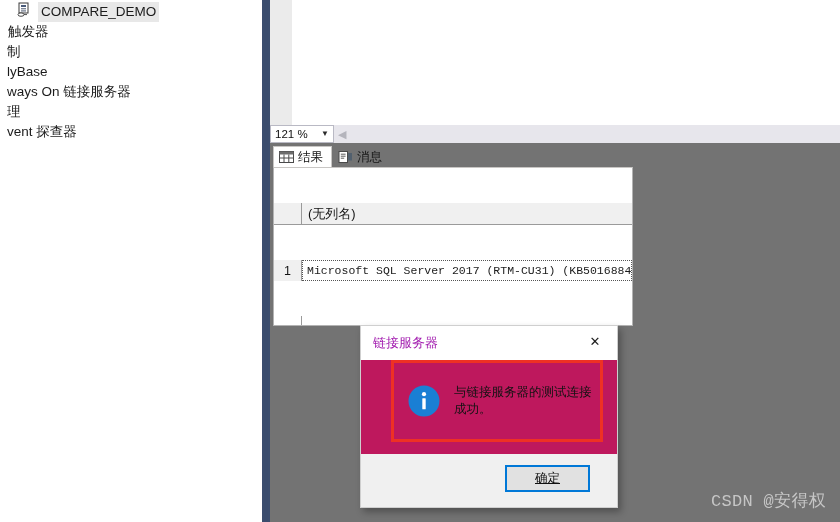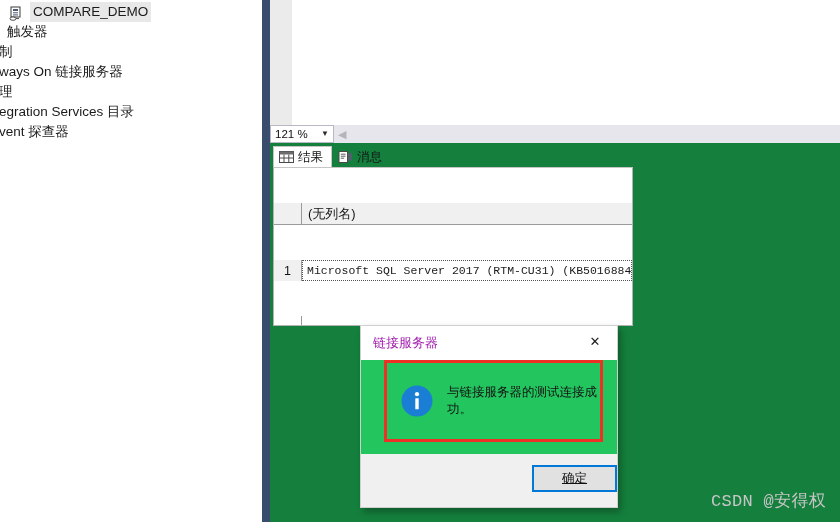--- a/index.html
+++ b/index.html
@@ -26,23 +26,23 @@
     height: 522px;
     background: #ffffff;
     overflow: hidden;
   }
   .tree-node {
     height: 20px;
     line-height: 20px;
     white-space: nowrap;
     font-size: 13.5px;
     color: #1b1b1b;
-    padding-left: 0px;
-    display: flex;
-    align-items: flex-end;
+    padding-left: 8px;
+    display: flex;
+    align-items: flex-start;
     overflow: hidden;
   }
   .tree-node .node-label {
     display: inline-block;
   }
   .tree-node.selected .node-label {
     background: #e8e8e8;
     padding: 0 3px;
   }
   .node-icon {
@@ -129,21 +129,21 @@
     font-size: 11px;
     line-height: 10px;
   }
 
   
   #results-pane {
     position: absolute;
     left: 270px; top: 143px;
     width: 570px;
     height: 379px;
-    background: #15803d;
+    background: #737373;
   }
   #results-tabs {
     position: absolute;
     left: 3px; top: 3px;
     height: 21px;
     display: flex;
     align-items: flex-end;
   }
   .res-tab {
     height: 21px;
@@ -257,22 +257,22 @@
   #dialog-close {
     position: absolute;
     right: 4px; top: 0;
     width: 36px; height: 30px;
     display: flex;
     align-items: center;
     justify-content: center;
     color: #1c1c1c;
   }
   #dialog-body {
-    background: #22c55e;
-    padding: 0 14px 12px 23px;
+    background: #be185d;
+    padding: 0 14px 12px 30px;
   }
   #dialog-highlight {
     border: 3px solid #ee3124;
     box-sizing: border-box;
     height: 82px;
     display: flex;
     align-items: center;
   }
   #dialog-info-icon {
     width: 32px; height: 32px;
@@ -285,21 +285,21 @@
     color: #131313;
     line-height: 1.4;
   }
   #dialog-footer {
     background: #f0f0f0;
     height: 53px;
     position: relative;
   }
   #dialog-ok-button {
     position: absolute;
-    right: 0; top: 11px;
+    right: 27px; top: 11px;
     width: 85px; height: 27px;
     background: #e1e1e1;
     border: 2px solid #0078d7;
     box-sizing: border-box;
     display: flex;
     align-items: center;
     justify-content: center;
     font-size: 12.5px;
     color: #111111;
     cursor: default;
@@ -329,39 +329,39 @@
         <rect x="5" y="6" width="5" height="1.4" fill="#7d8697"></rect>
         <rect x="5" y="8.2" width="5" height="1.4" fill="#7d8697"></rect>
         <ellipse cx="5" cy="12.6" rx="3" ry="1.7" fill="#ffffff" stroke="#3a3a3a" stroke-width="0.9"></ellipse>
         <path d="M8 12.6 L11 12.6" stroke="#3a3a3a" stroke-width="0.9" fill="none"></path>
       </svg>
     </span>
     <span class="node-label">COMPARE_DEMO</span>
   </div>
 
   <div class="tree-node clipped">
-    <span class="node-label" style="margin-left:8px;">触发器</span>
+    <span class="node-label" style="margin-left:1px;">触发器</span>
   </div>
 
   <div class="tree-node clipped">
     <span class="node-label">制</span>
   </div>
 
+  <div class="tree-node clipped">
+    <span class="node-label">lyBase</span>
+  </div>
 
   <div class="tree-node clipped">
     <span class="node-label">ways On 链接服务器</span>
   </div>
 
   <div class="tree-node clipped">
     <span class="node-label">理</span>
   </div>
 
-  <div class="tree-node clipped">
-    <span class="node-label">egration Services 目录</span>
-  </div>
 
 
   <div class="tree-node clipped">
     <span class="node-label">vent 探查器</span>
   </div>
 
 </div>
 
 <div id="editor-splitter">
   <div class="splitter-inner"></div>

